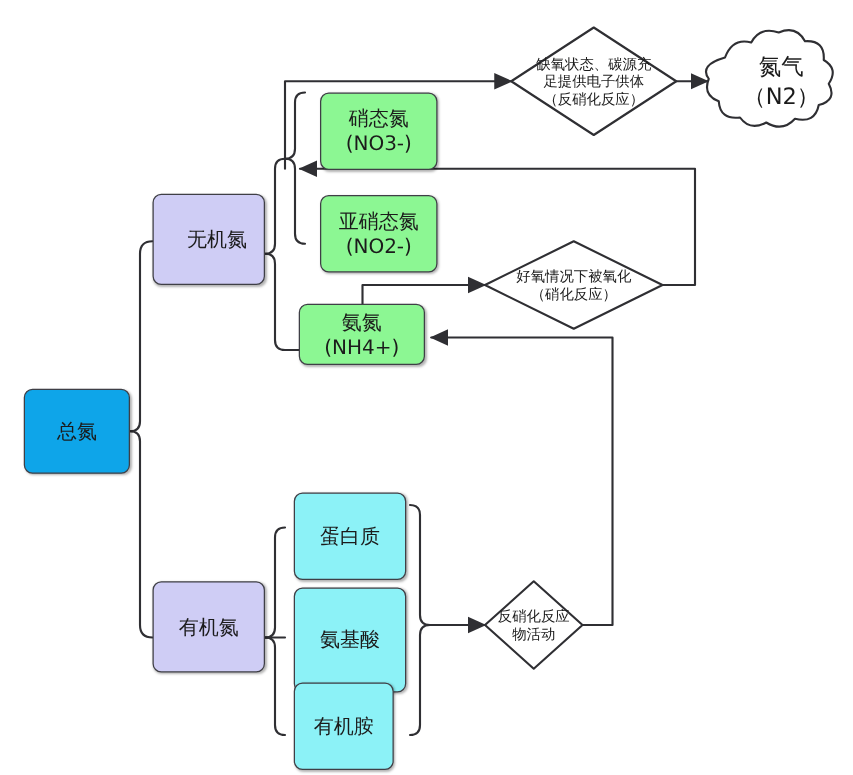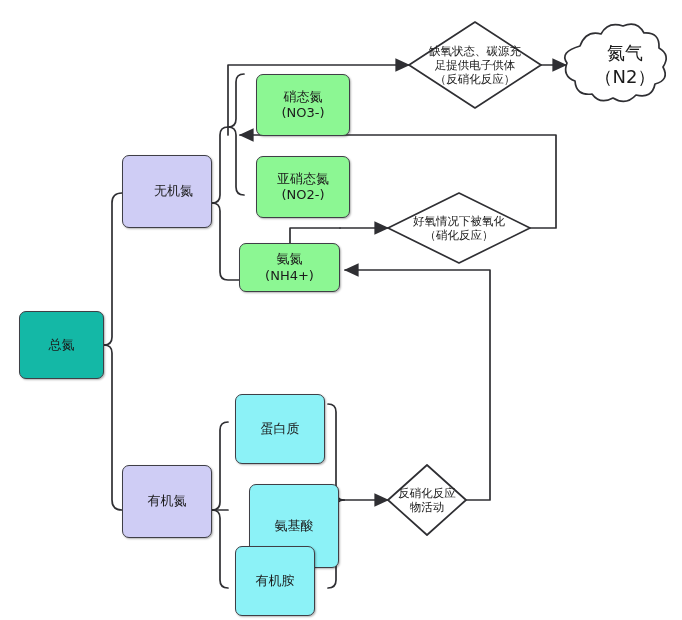--- a/index.html
+++ b/index.html
@@ -8,25 +8,25 @@
     width:682px;height:620px;overflow:hidden;position:relative;
   }
   #stage{position:relative;width:682px;height:620px;}
   svg#wires{position:absolute;left:0;top:0;width:682px;height:620px;}
 
   .node{
     position:absolute;box-sizing:border-box;
     display:flex;align-items:center;justify-content:center;
     text-align:center;line-height:1.25;
     border:1.4px solid #3f3f46;border-radius:7px;
-    color:#1b1b1b;font-size:13px;
+    color:#1b1b1b;font-size:16px;
     box-shadow:1px 1px 2px rgba(0,0,0,.30);
     white-space:pre-line;
   }
-  .n-total{background:#14b8a6;}
+  .n-total{background:#0ea5e9;}
   .n-purple{background:#cfcdf5;}
   .n-green{background:#8cf793;}
   .n-cyan{background:#8cf2f7;}
 
   .dlabel{
     position:absolute;display:flex;align-items:center;justify-content:center;
     text-align:center;font-size:11.5px;color:#1b1b1b;line-height:1.24;
     white-space:pre-line;pointer-events:none;
   }
   .cloudlabel{
@@ -96,21 +96,21 @@
 (NO3-)</div>
 
   <div class="node n-green" style="left:256px;top:156px;width:94px;height:62px;">亚硝态氮
 (NO2-)</div>
 
   <div class="node n-green" style="left:239px;top:243px;width:101px;height:49px;">氨氮
 (NH4+)</div>
 
   <div class="node n-cyan" style="left:235px;top:394px;width:90px;height:70px;">蛋白质</div>
 
-  <div class="node n-cyan" style="left:235px;top:484px;width:90px;height:84px;margin-left:14px;">氨基酸</div>
+  <div class="node n-cyan" style="left:235px;top:470px;width:90px;height:84px;">氨基酸</div>
 
   <div class="node n-cyan" style="left:235px;top:546px;width:80px;height:70px;">有机胺</div>
 
   <div class="dlabel" style="left:413px;top:38px;width:124px;height:54px;">缺氧状态、碳源充
 足提供电子供体
 （反硝化反应）</div>
 
   <div class="dlabel" style="left:395px;top:208px;width:128px;height:40px;">好氧情况下被氧化
 （硝化反应）</div>
 

